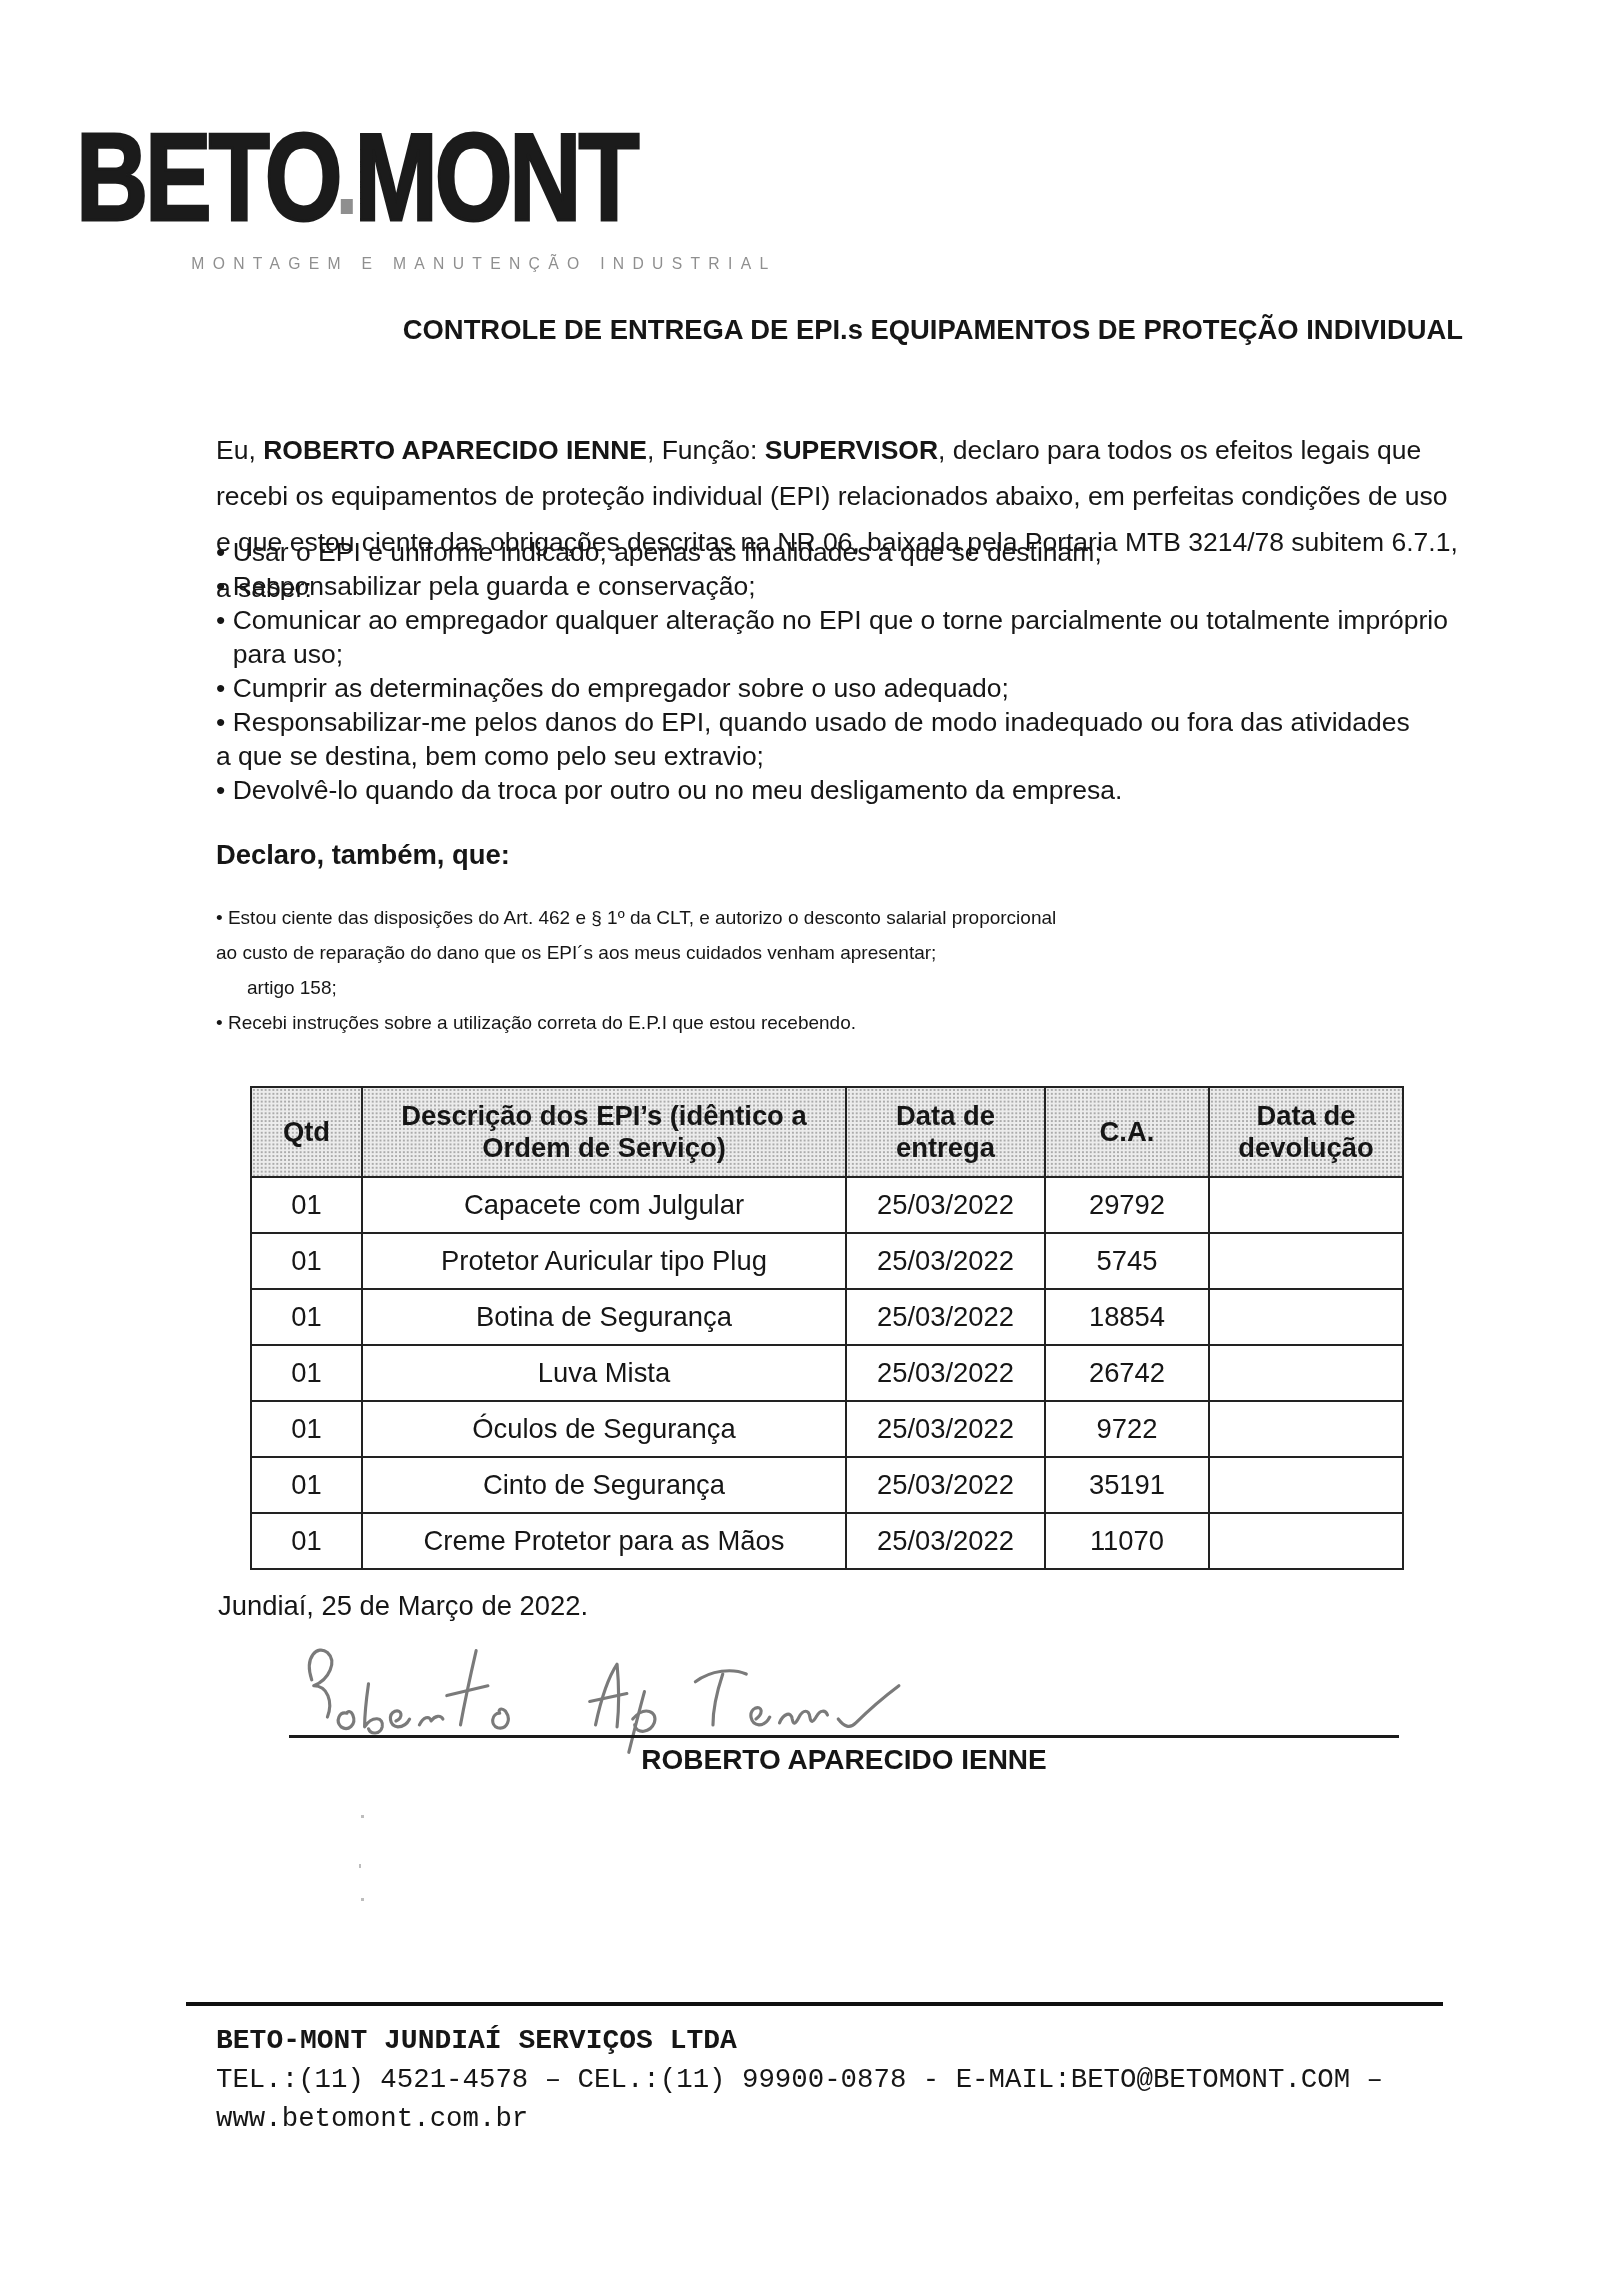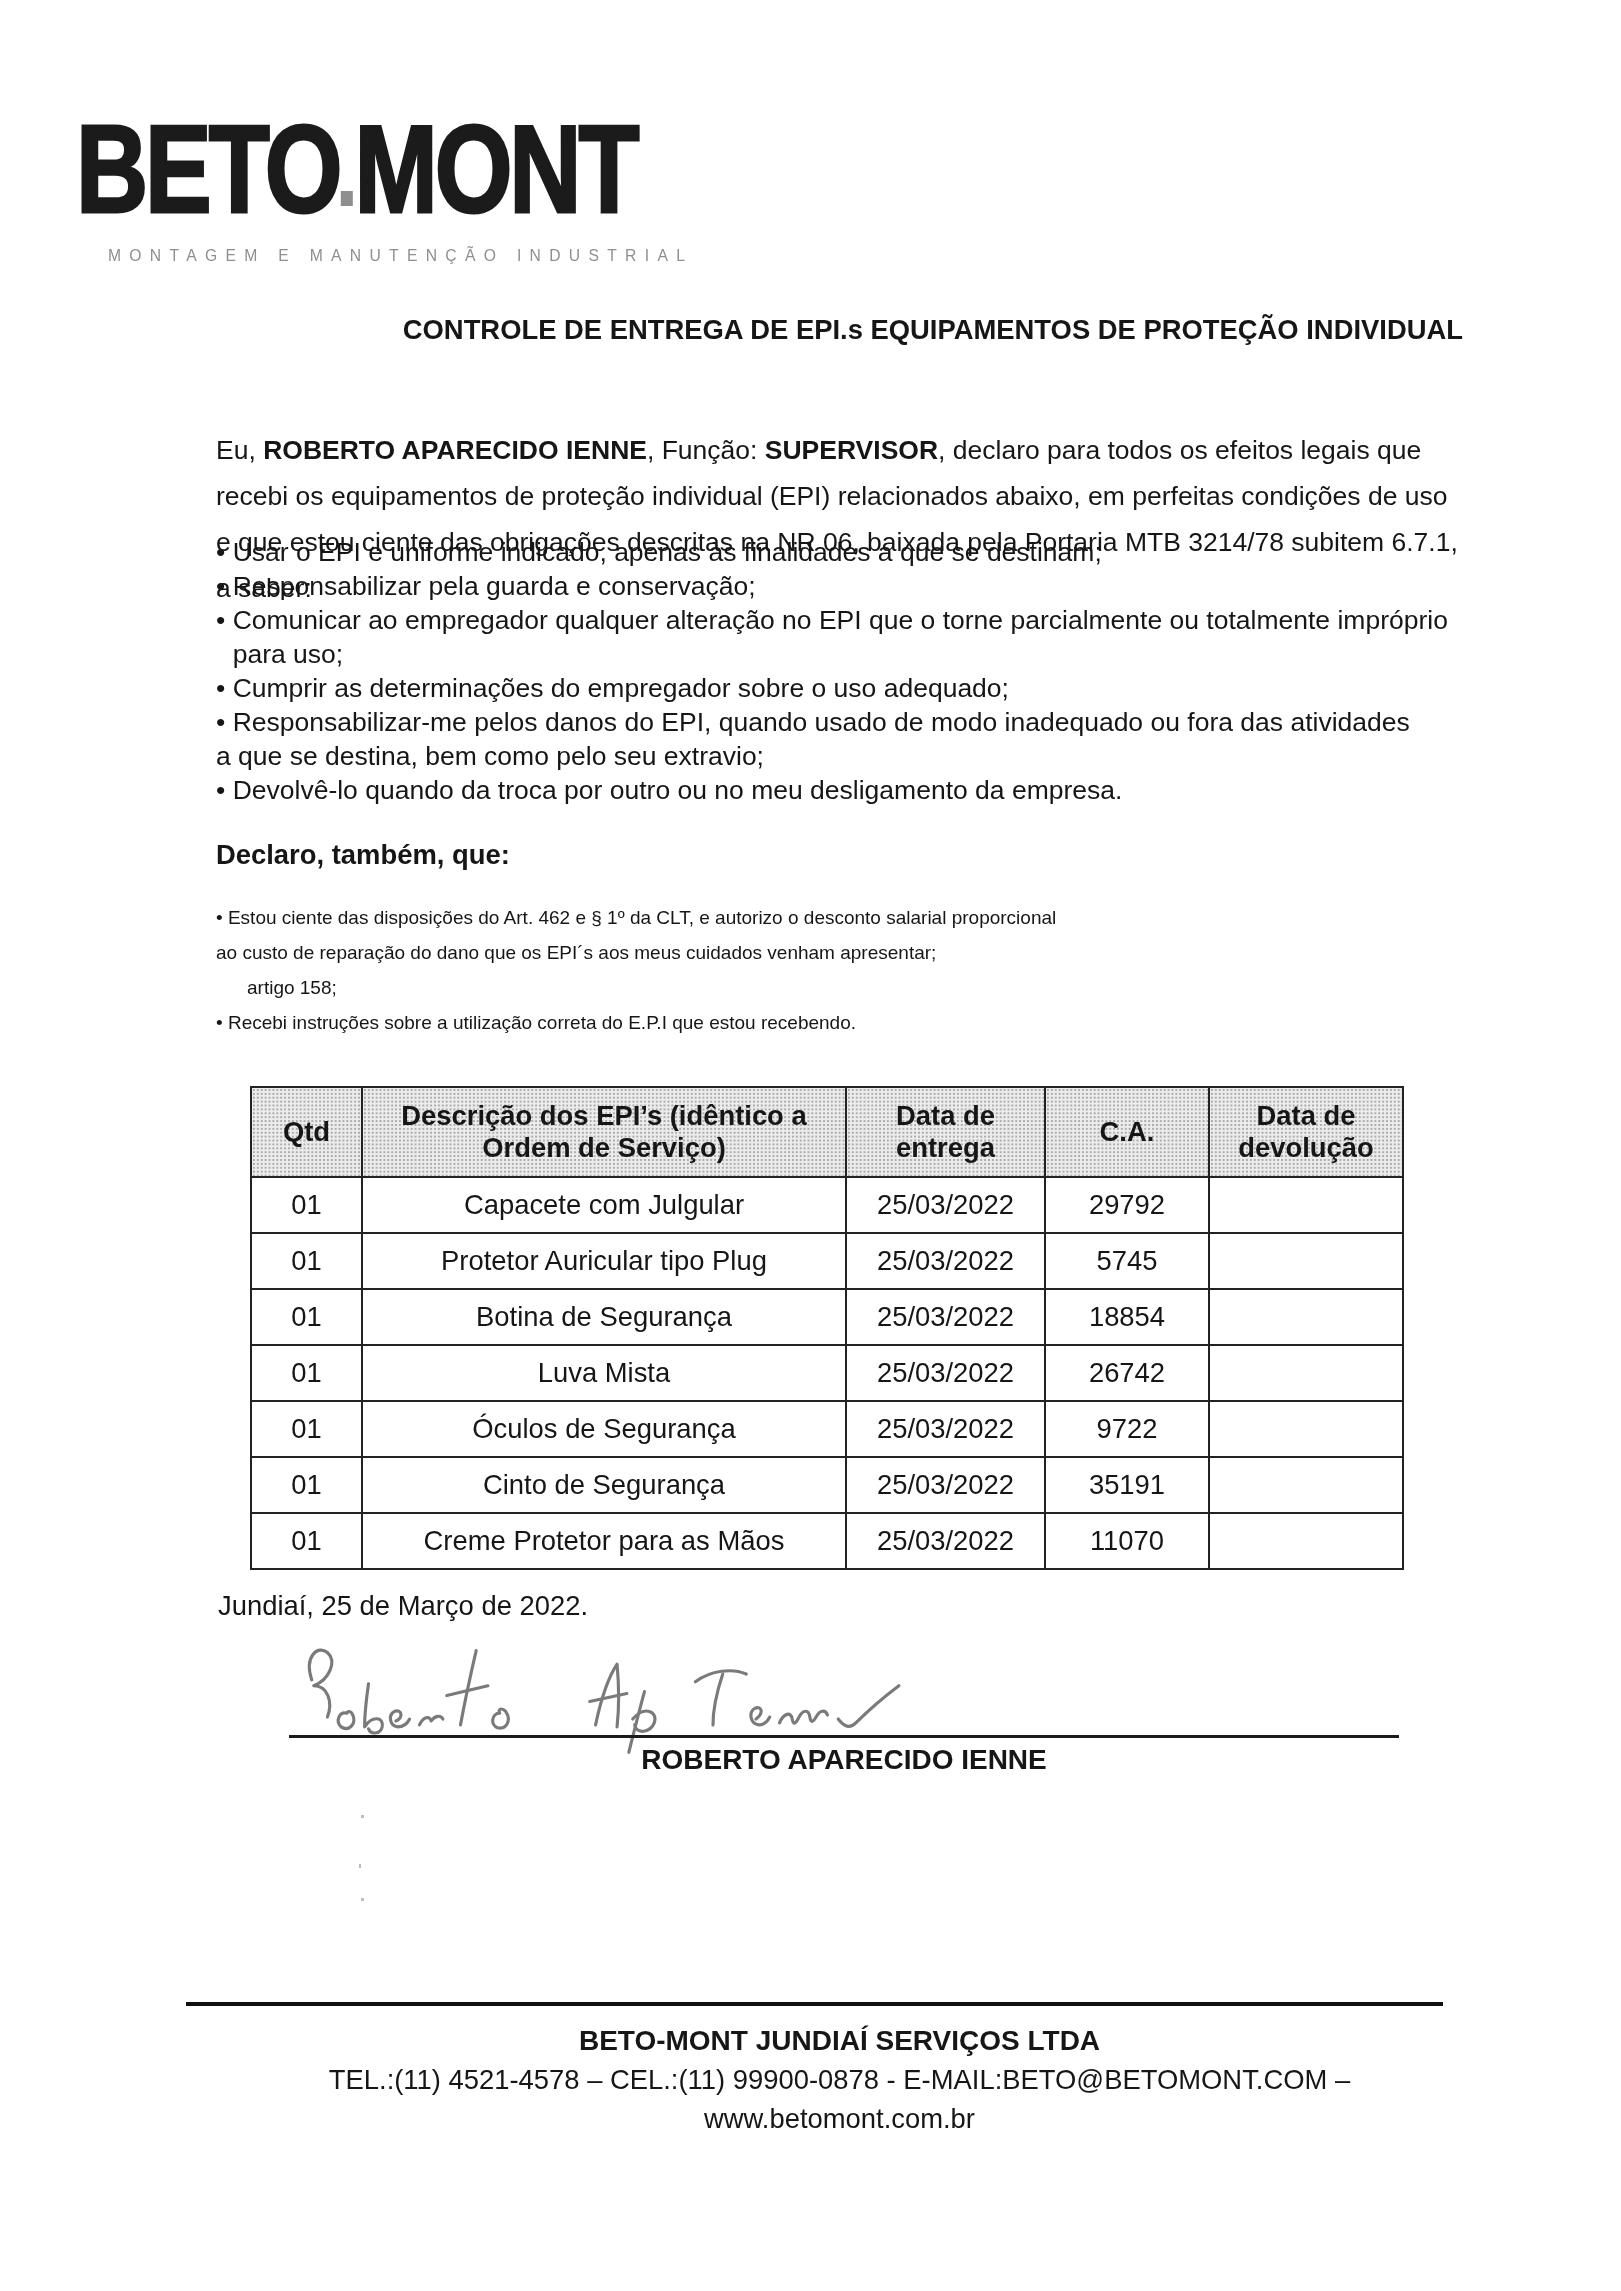--- a/index.html
+++ b/index.html
@@ -4,21 +4,21 @@
 <style>
   html,body{margin:0;padding:0;}
   body{
     width:1621px;height:2292px;position:relative;background:#ffffff;
     font-family:"Liberation Sans", sans-serif;color:#161616;overflow:hidden;
   }
   .abs{position:absolute;}
   .b{font-weight:bold;}
 
   
-  .logo{left:76px;top:106px;}
+  .logo{left:76px;top:114px;text-align:right;}
   .logo-word{
     font-size:125px;font-weight:bold;letter-spacing:-3.9px;color:#1b1b1b;
     line-height:1;transform:scaleX(0.80);transform-origin:left top;
     -webkit-text-stroke:2.9px #1b1b1b;white-space:nowrap;
   }
   .logo-dot{
     display:inline-block;width:14.7px;height:14.7px;background:#8f8f8f;
     -webkit-text-stroke:0;margin:0 2px 5.9px 2px;
   }
   .logo-tagline{
@@ -67,21 +67,21 @@
   .dateline{top:1590px;left:218px;font-size:27.4px;white-space:nowrap;}
   .sig-svg{left:284px;top:1629px;}
   .sig-line{left:289px;top:1735px;width:1110px;height:2.9px;background:#1a1a1a;}
   .signatory{
     top:1744px;left:289px;width:1110px;text-align:center;
     font-size:28px;font-weight:bold;white-space:nowrap;
   }
 
   
   .footer-rule{left:186px;top:2002px;width:1257px;height:3.9px;background:#101010;}
-  .footer-text{top:2021px;left:216px;width:1247px;text-align:center;line-height:39px;}
+  .footer-text{top:2021px;left:216px;width:1247px;line-height:39px;font-family:Liberation Mono, monospace;}
   .footer-company{font-size:28px;font-weight:bold;}
   .footer-contact{font-size:27.4px;}
   .footer-site{font-size:27.4px;}
 
   
   .speck{position:absolute;background:#bdbdbd;}
 </style>
 </head>
 <body>
 

